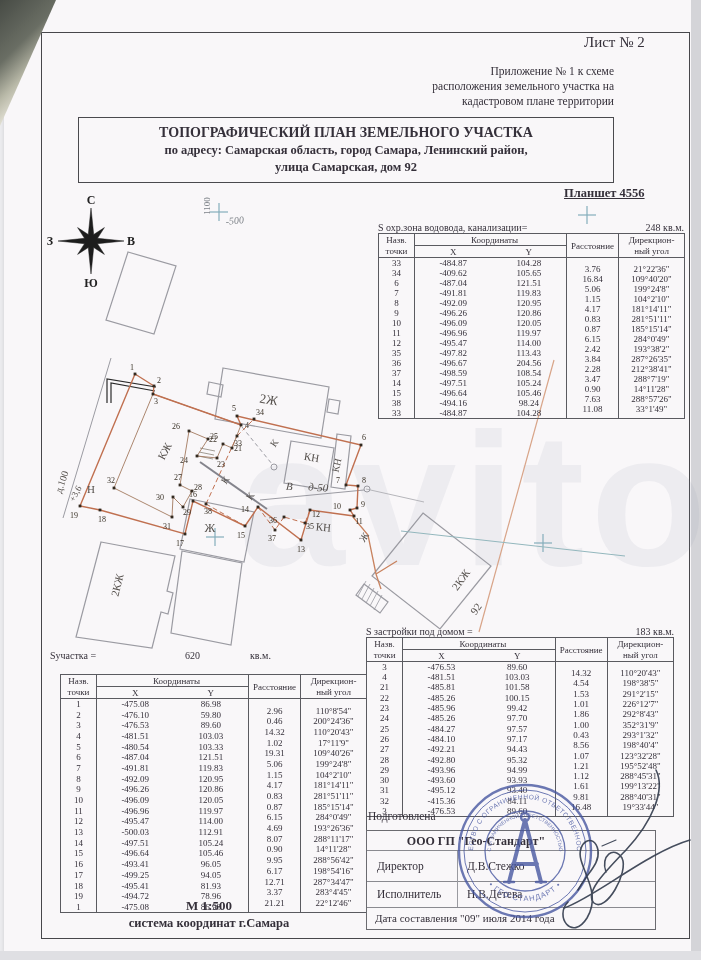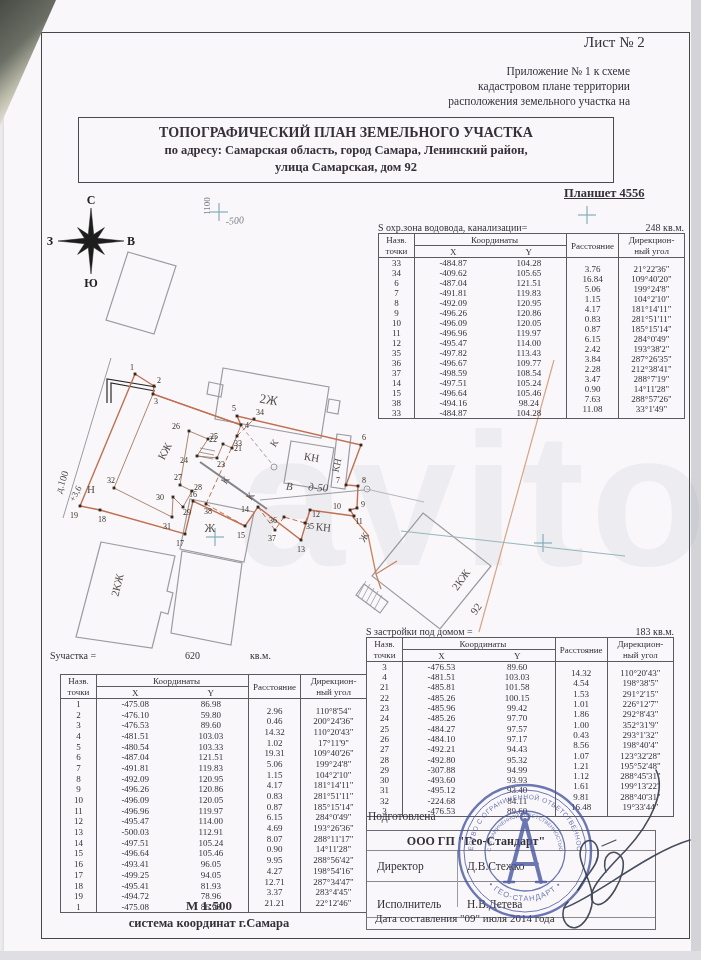--- a/index.html
+++ b/index.html
@@ -8,21 +8,21 @@
   .page{position:absolute;left:4px;top:0;width:688px;height:952px;background:#f9f7f9;box-shadow:2px 2px 6px rgba(0,0,0,.25);}
   .corner-fold{position:absolute;left:0;top:0;width:56px;height:126px;
     background:linear-gradient(135deg,#474b45 0%,#6a6e64 35%,#b9b9a8 55%,#e4e2d6 70%,#f9f7f9 78%);
     clip-path:polygon(0 0,100% 0,0 100%);}
   .edge-right{position:absolute;right:0;top:0;width:10px;height:960px;background:#d4d4d8;}
   .edge-bottom{position:absolute;left:0;bottom:0;width:701px;height:9px;background:#dfdfe3;}
   .frame{position:absolute;left:37px;top:32px;width:647px;height:905px;border:1.6px solid #47474b;}
   .abs{position:absolute;}
   .doc-text{color:#35303a;}
   .sheet-label{left:580px;top:34px;font-size:15px;}
-  .annex{right:62px;top:64px;text-align:right;font-size:11.5px;line-height:15px;}
+  .annex{right:78px;top:64px;text-align:right;font-size:11.5px;line-height:15px;}
   .title-box{left:74px;top:117px;width:534px;height:64px;border:1.4px solid #4a4a4e;text-align:center;}
   .title-box .t1{font-weight:bold;font-size:14px;margin-top:7px;}
   .title-box .t2,.title-box .t3{font-weight:bold;font-size:12.5px;margin-top:2px;text-align:center;}
   .plansheet{left:560px;top:186px;font-size:12.5px;font-weight:bold;text-decoration:underline;}
   .area-line{display:flex;font-size:10px;color:#35303a;}
   .tbl{border-collapse:collapse;table-layout:fixed;width:100%;font-size:9px;color:#35303a;}
   .tbl th,.tbl td{padding:0;text-align:center;font-weight:normal;overflow:hidden;white-space:nowrap;}
   .tbl{border:1px solid #5a5a60;}
   .tbl .bl{border-left:1px solid #5a5a60;}
   .tbl thead{border-bottom:1px solid #5a5a60;}
@@ -31,21 +31,21 @@
   .zone-wrap{left:374px;top:222px;width:306px;z-index:2;}
   .parcel-wrap{left:56px;top:650px;width:294px;z-index:2;}
   .bldg-wrap{left:362px;top:626px;width:308px;z-index:2;}
   .scale-note{left:58px;top:898px;width:294px;text-align:center;font-weight:bold;font-size:13px;z-index:2;}
   .scale-note .cs{font-size:12.5px;margin-top:2px;}
   .prepared{left:364px;top:810px;font-size:11.5px;z-index:2;}
   .sig-box{left:362px;top:830px;width:288px;height:98px;border:1px solid #6b6b70;z-index:2;font-size:11.5px;}
   .sig-row{position:absolute;left:0;width:100%;}
   .sig-company{top:0;height:20px;border-bottom:1px solid #8a8a90;text-align:center;padding-right:70px;box-sizing:border-box;font-weight:bold;font-size:12px;line-height:20px;}
   .sig-r2{top:20px;height:30px;border-bottom:1px solid #8a8a90;}
-  .sig-r3{top:60px;height:26px;border-bottom:1px solid #8a8a90;}
+  .sig-r3{top:50px;height:26px;border-bottom:1px solid #8a8a90;}
   .sig-r4{top:76px;height:22px;line-height:22px;}
   .sig-label{position:absolute;left:10px;top:50%;transform:translateY(-50%);}
   .sig-name{position:absolute;left:100px;top:50%;transform:translateY(-50%);}
   .sig-vline{position:absolute;left:90px;top:20px;height:56px;border-left:1px solid #9a9aa0;}
   .sig-date{padding-left:8px;font-size:11px;}
   svg{position:absolute;left:0;top:0;}
   #map-svg{z-index:1;}
   #stamp-svg{z-index:3;pointer-events:none;}
 </style>
 </head>
@@ -214,22 +214,22 @@
         <text x="46" y="245" font-size="12" font-weight="bold" font-family="Liberation Serif, serif" fill="#222" text-anchor="middle">З</text>
         <text x="127" y="245" font-size="12" font-weight="bold" font-family="Liberation Serif, serif" fill="#222" text-anchor="middle">В</text>
       </svg>
 
     <div class="abs frame"></div>
 
     <div class="abs doc-text sheet-label">Лист № 2</div>
 
     <div class="abs doc-text annex">
       <div>Приложение № 1 к схеме</div>
+      <div>расположения земельного участка на</div>
       <div>кадастровом плане территории</div>
-      <div>расположения земельного участка на</div>
     </div>
 
     <div class="abs doc-text title-box">
       <div class="t1">ТОПОГРАФИЧЕСКИЙ ПЛАН ЗЕМЕЛЬНОГО УЧАСТКА</div>
       <div class="t2">по адресу: Самарская область, город Самара, Ленинский район,</div>
       <div class="t3">улица Самарская, дом 92</div>
     </div>
 
     <div class="abs doc-text plansheet">Планшет 4556</div>
 
@@ -328,21 +328,21 @@
               <tr style="height: 9.6px;">
                 <td>35</td>
                 <td class="bl">-497.82</td>
                 <td>113.43</td>
                 <td class="bl off">2.42</td>
                 <td class="bl off">193°38'2"</td>
               </tr>
               <tr style="height: 9.6px;">
                 <td>36</td>
                 <td class="bl">-496.67</td>
-                <td>109.77</td>
+                <td>204.56</td>
                 <td class="bl off">3.84</td>
                 <td class="bl off">287°26'35"</td>
               </tr>
               <tr style="height: 9.6px;">
                 <td>37</td>
                 <td class="bl">-498.59</td>
                 <td>108.54</td>
                 <td class="bl off">2.28</td>
                 <td class="bl off">212°38'41"</td>
               </tr>
@@ -519,21 +519,21 @@
                 <td>16</td>
                 <td class="bl">-493.41</td>
                 <td>96.05</td>
                 <td class="bl off">9.95</td>
                 <td class="bl off">288°56'42"</td>
               </tr>
               <tr style="height: 10.7px;">
                 <td>17</td>
                 <td class="bl">-499.25</td>
                 <td>94.05</td>
-                <td class="bl off">4.27</td>
+                <td class="bl off">6.17</td>
                 <td class="bl off">198°54'16"</td>
               </tr>
               <tr style="height: 10.7px;">
                 <td>18</td>
                 <td class="bl">-495.41</td>
                 <td>81.93</td>
                 <td class="bl off">12.71</td>
                 <td class="bl off">287°34'47"</td>
               </tr>
               <tr style="height: 10.7px;">
@@ -649,42 +649,42 @@
               </tr>
               <tr style="height: 10.3px;">
                 <td>28</td>
                 <td class="bl">-492.80</td>
                 <td>95.32</td>
                 <td class="bl off">1.07</td>
                 <td class="bl off">123°32'28"</td>
               </tr>
               <tr style="height: 10.3px;">
                 <td>29</td>
-                <td class="bl">-307.88</td>
+                <td class="bl">-493.96</td>
                 <td>94.99</td>
                 <td class="bl off">1.21</td>
                 <td class="bl off">195°52'48"</td>
               </tr>
               <tr style="height: 10.3px;">
                 <td>30</td>
                 <td class="bl">-493.60</td>
                 <td>93.93</td>
                 <td class="bl off">1.12</td>
                 <td class="bl off">288°45'31"</td>
               </tr>
               <tr style="height: 10.3px;">
                 <td>31</td>
                 <td class="bl">-495.12</td>
                 <td>93.40</td>
                 <td class="bl off">1.61</td>
                 <td class="bl off">199°13'22"</td>
               </tr>
               <tr style="height: 10.3px;">
                 <td>32</td>
-                <td class="bl">-224.68</td>
+                <td class="bl">-415.36</td>
                 <td>84.11</td>
                 <td class="bl off">9.81</td>
                 <td class="bl off">288°40'31"</td>
               </tr>
               <tr style="height: 10.3px;">
                 <td>3</td>
                 <td class="bl">-476.53</td>
                 <td>89.60</td>
                 <td class="bl off">16.48</td>
                 <td class="bl off">19°33'44"</td>

